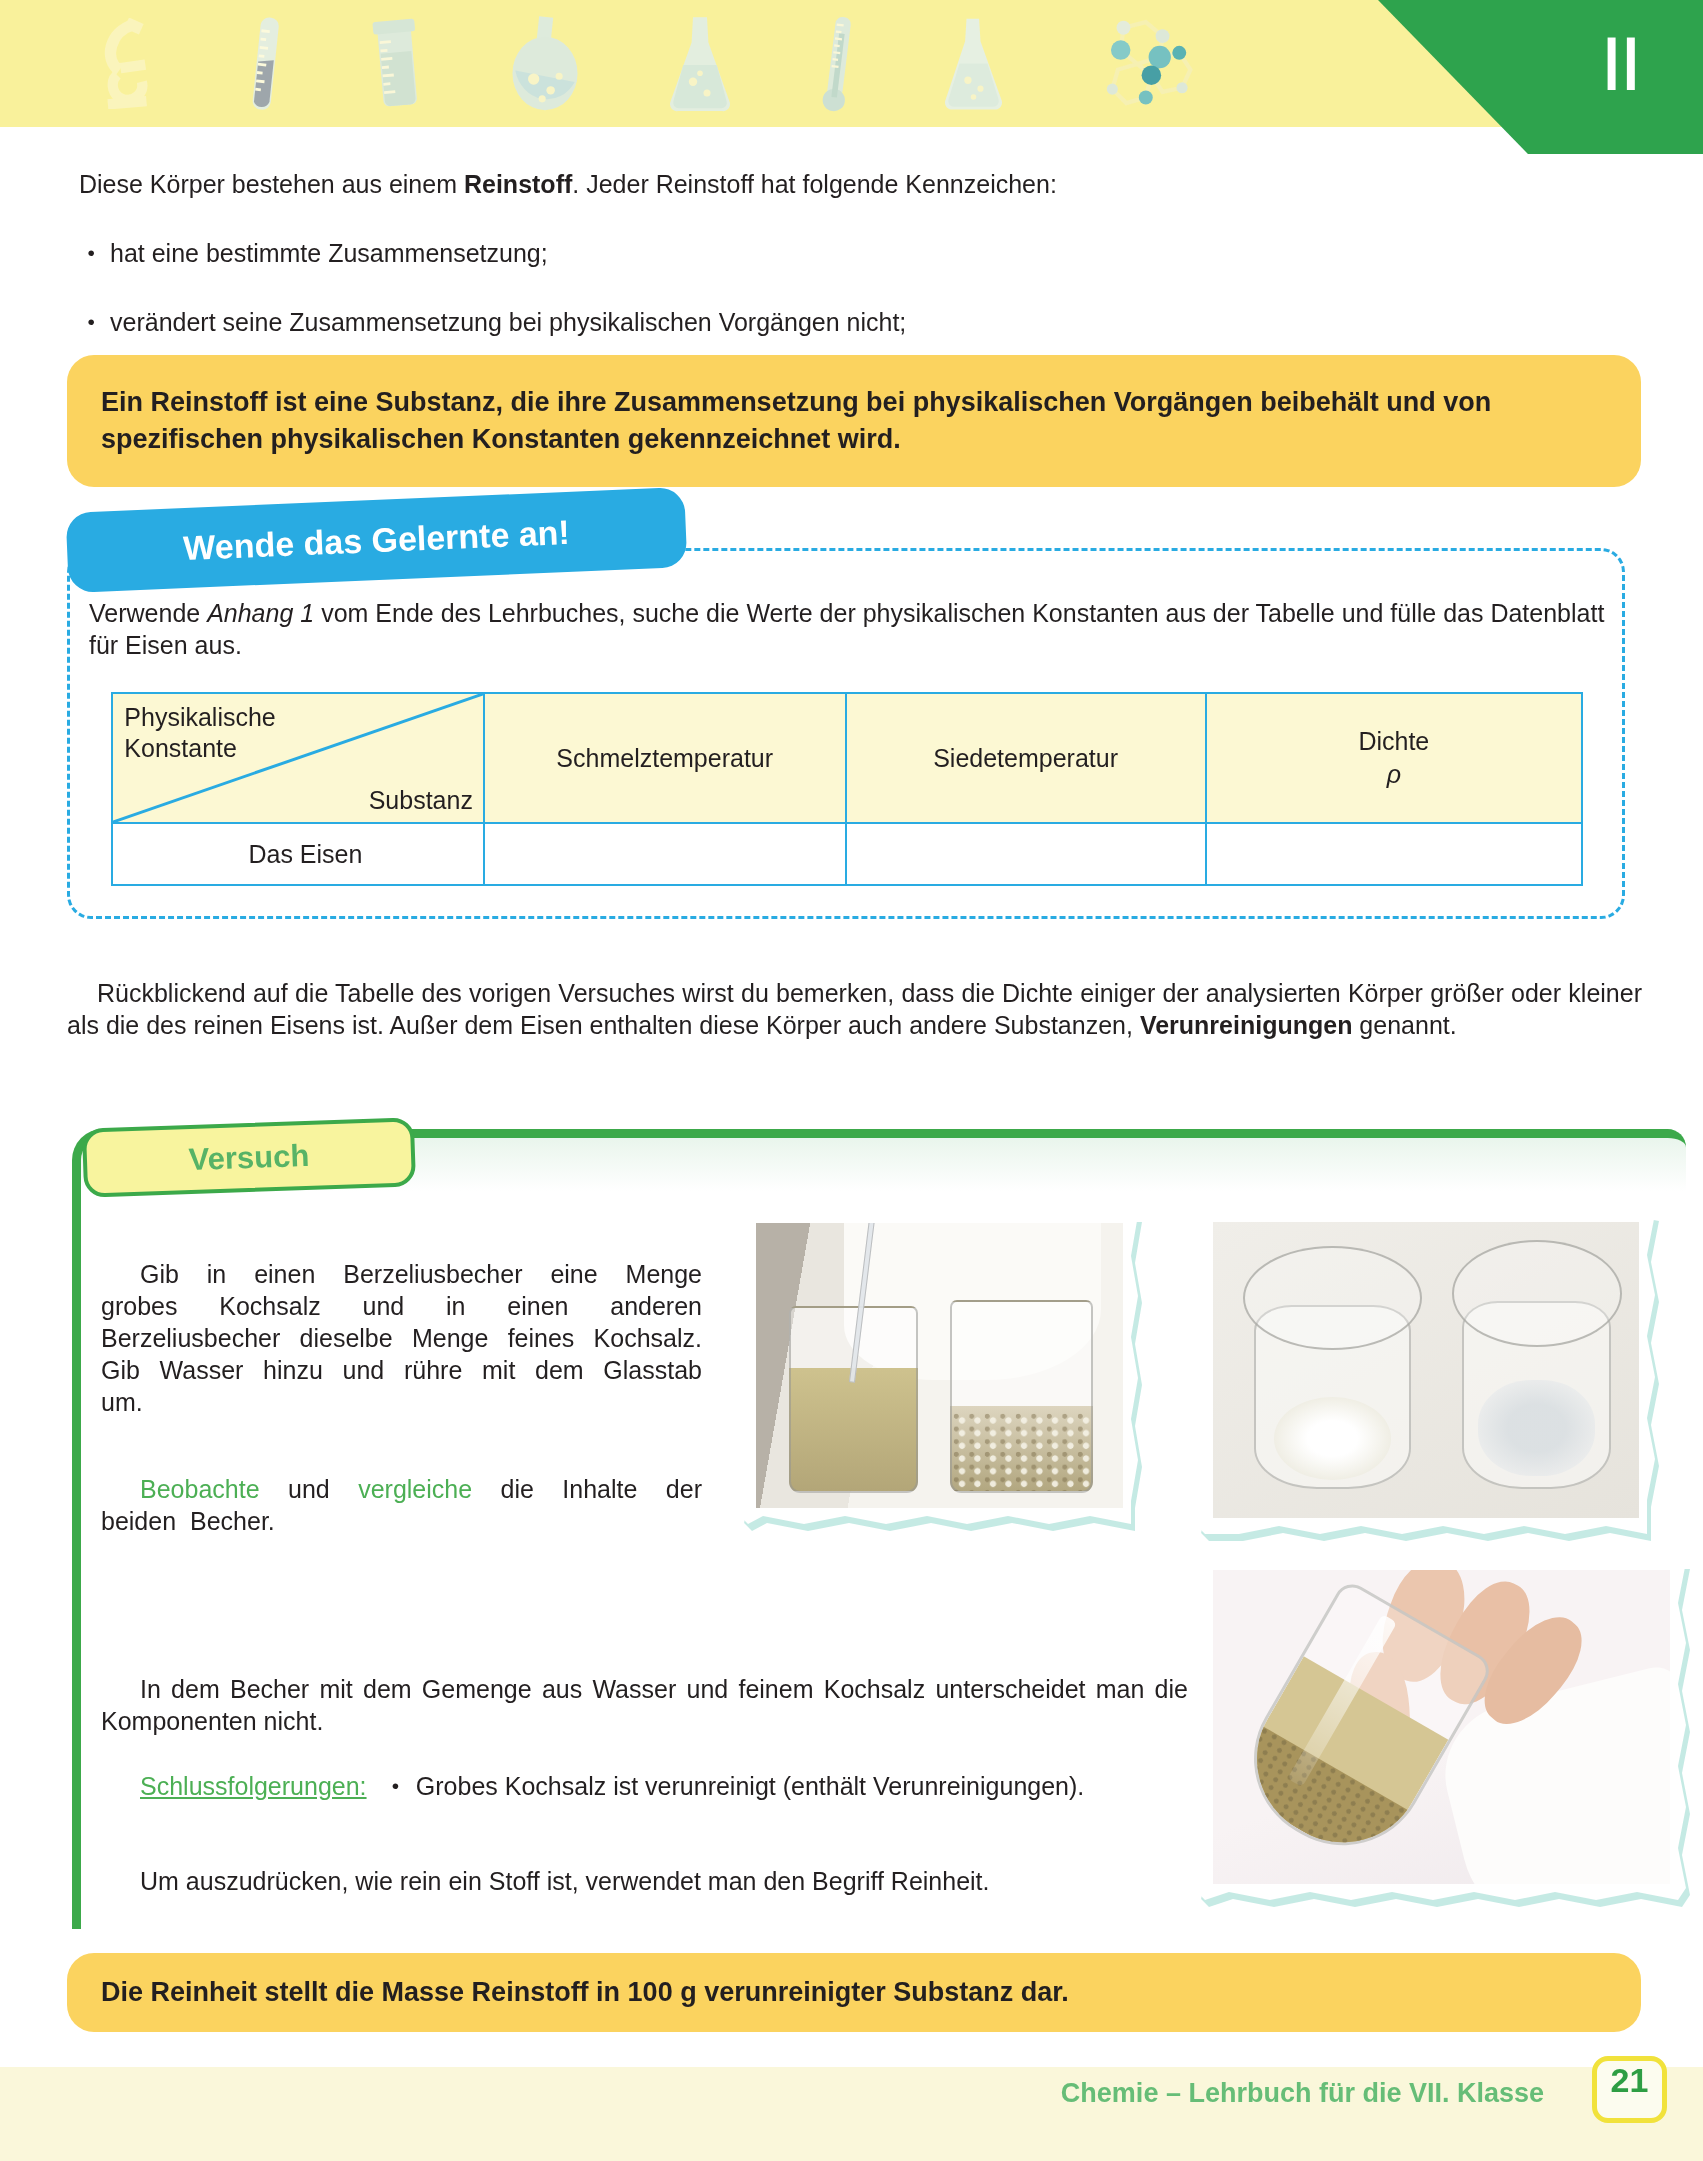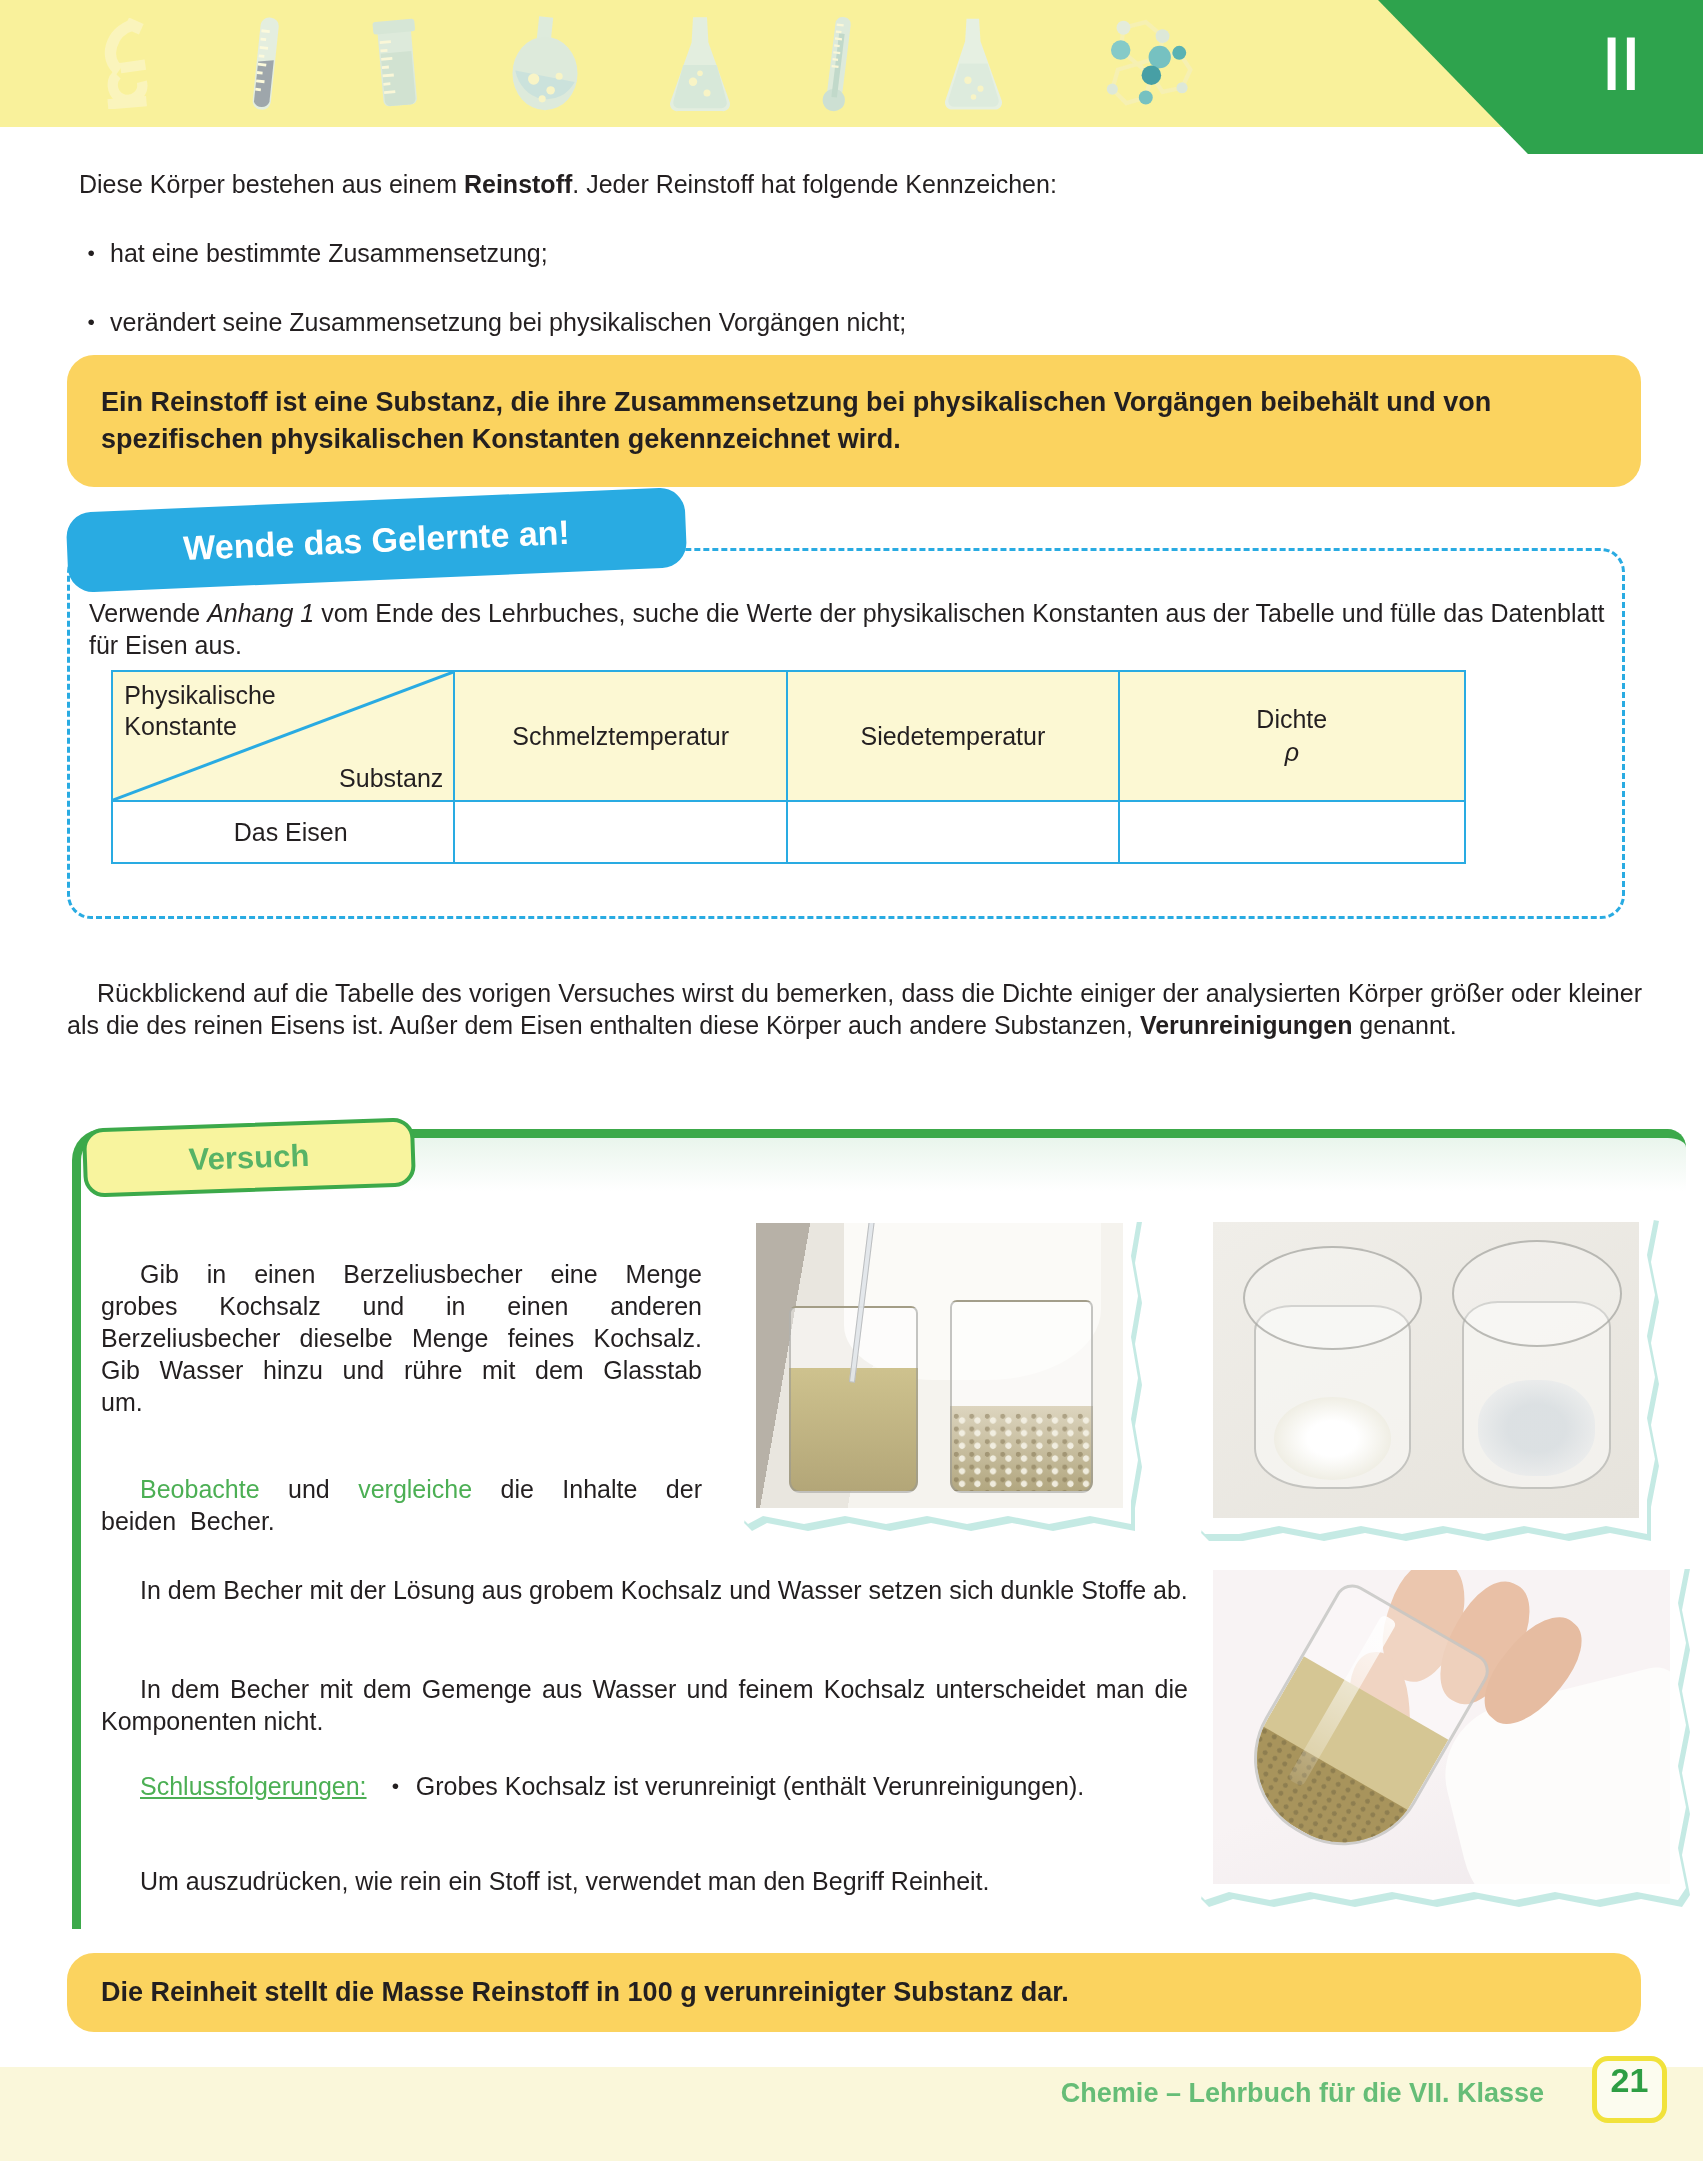--- a/index.html
+++ b/index.html
@@ -71,21 +71,21 @@
     background:#29ABE2; border-radius:25px;
     transform:rotate(-2.4deg);
     display:flex; align-items:center; justify-content:center;
   }
   .apply-badge span { color:#fff; font-size:34px; font-weight:bold; }
   .instruction {
     position:absolute; left:86px; top:593px; width:1526px;
     font-size:25px; line-height:32px; margin:0;
   }
   .data-table {
-    position:absolute; left:111px; top:670px; width:1355px;
+    position:absolute; left:111px; top:692px; width:1472px;
     border-collapse:collapse; table-layout:fixed;
   }
   .data-table td {
     border:2.8px solid #29ABE2; font-size:25px; text-align:center; vertical-align:middle;
   }
   .data-table tr.head td { background:#FCF8D3; height:130px; }
   .data-table tr.body td { background:#ffffff; height:62px;padding-left:16px; }
   td.corner { position:relative; text-align:left; }
   td.corner svg.diag { position:absolute; inset:0; width:100%; height:100%; }
   .corner-top { position:absolute; left:11.3px; top:8.4px; width:176px; line-height:31px; }
@@ -346,21 +346,20 @@
 
   <p class="lookback"><span>Rückblickend auf die Tabelle des vorigen Versuches wirst du bemerken, dass die Dichte einiger der analysierten Körper größer oder kleiner als die des reinen Eisens ist. Außer dem Eisen enthalten diese Körper auch andere Substanzen, </span><b>Verunreinigungen</b><span> genannt.</span></p>
 
   <div class="versuch-frame"></div>
   <div class="versuch-badge">
     <span>Versuch</span>
   </div>
 
   <p class="exp exp-indent exp-p1">Gib in einen Berzeliusbecher eine Menge grobes Kochsalz und in einen anderen Berzeliusbecher dieselbe Menge feines Kochsalz. Gib Wasser hinzu und rühre mit dem Glasstab um.</p>
   <p class="exp exp-indent exp-p2"><span class="green-word">Beobachte</span><span> und </span><span class="green-word">vergleiche</span><span> die Inhalte der beiden Becher.</span></p>
-  <p class="exp exp-indent exp-p3">In dem Becher mit der Lösung aus grobem Kochsalz und Wasser setzen sich dunkle Stoffe ab.</p>
   <p class="exp exp-indent exp-p4">In dem Becher mit dem Gemenge aus Wasser und feinem Kochsalz unterscheidet man die Komponenten nicht.</p>
   <div class="conclusions">
     <span class="conclusions-label">Schlussfolgerungen:</span>
     <ul>
       <li><span>Grobes Kochsalz ist verunreinigt (enthält Verunreinigungen).</span></li>
     </ul>
   </div>
   <p class="exp exp-indent exp-p5">Um auszudrücken, wie rein ein Stoff ist, verwendet man den Begriff Reinheit.</p>
 
   <div class="photo photo1">

